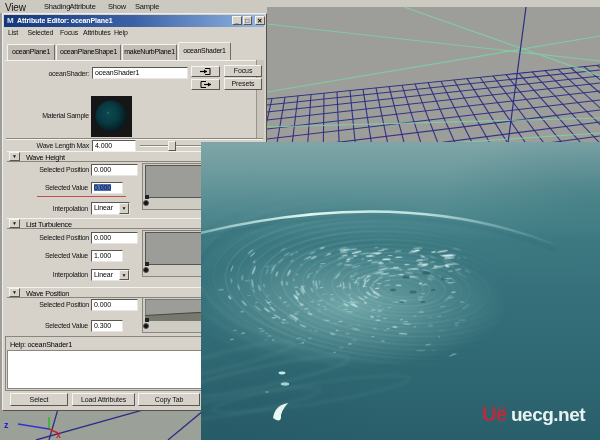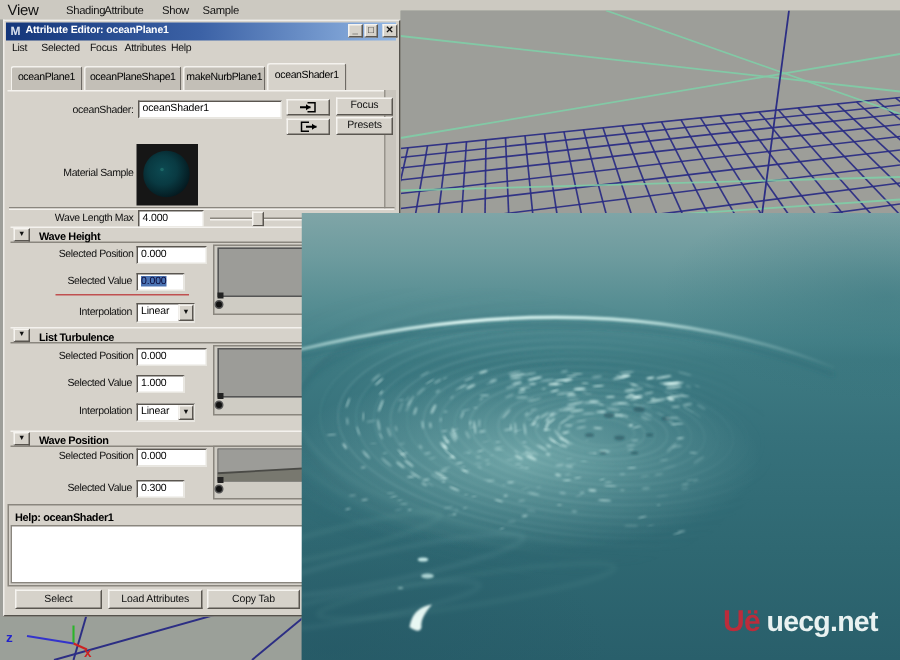--- a/index.html
+++ b/index.html
@@ -1,20 +1,20 @@
 <!DOCTYPE html>
 <html><head><meta charset="utf-8"><style>
 *{margin:0;padding:0;box-sizing:border-box}
 body{width:600px;height:440px;position:relative;overflow:hidden;font-family:"Liberation Sans",sans-serif;background:#9d9e99}
 .abs{position:absolute}
 .win{background:#d6d2ca}
 .btn{background:#d6d2ca;border-top:1.5px solid #f6f4f0;border-left:1.5px solid #f6f4f0;border-right:1.5px solid #5a5650;border-bottom:1.5px solid #5a5650;font-size:7px;color:#111;text-align:center;letter-spacing:-0.1px}
 .field{background:#fff;border-top:1.5px solid #5a5650;border-left:1.5px solid #5a5650;border-right:1px solid #e8e6e0;border-bottom:1px solid #e8e6e0;font-size:7px;color:#000;padding-left:2px;line-height:9px;letter-spacing:-0.1px}
 .lbl{font-size:7px;color:#111;text-align:right;letter-spacing:-0.25px;white-space:nowrap}
-.hdr{font-size:7.3px;font-weight:bold;color:#000;letter-spacing:-0.25px;white-space:nowrap}
+.hdr{font-size:7.3px;font-weight:normal;color:#000;letter-spacing:-0.25px;white-space:nowrap}
 </style></head><body>
 
 <div class="abs" style="left:0;top:0;width:600px;height:7px;background:#ccc9c1"></div>
 <div class="abs" style="left:0;top:0;width:267px;height:13px;background:#ccc9c1"></div>
 <div class="abs" style="left:5px;top:2px;font-size:10px;color:#111;letter-spacing:-0.2px">View</div>
 <div class="abs" style="left:44px;top:2px;font-size:7.5px;color:#111;letter-spacing:-0.2px">Shading</div>
 <div class="abs" style="left:69.5px;top:2px;font-size:7.5px;color:#111;letter-spacing:-0.2px">Attribute</div>
 <div class="abs" style="left:108px;top:2px;font-size:7.5px;color:#111;letter-spacing:-0.2px">Show</div>
 <div class="abs" style="left:135px;top:2px;font-size:7.5px;color:#111;letter-spacing:-0.2px">Sample</div>
 <svg width="333" height="136" style="position:absolute;left:267px;top:7px">

